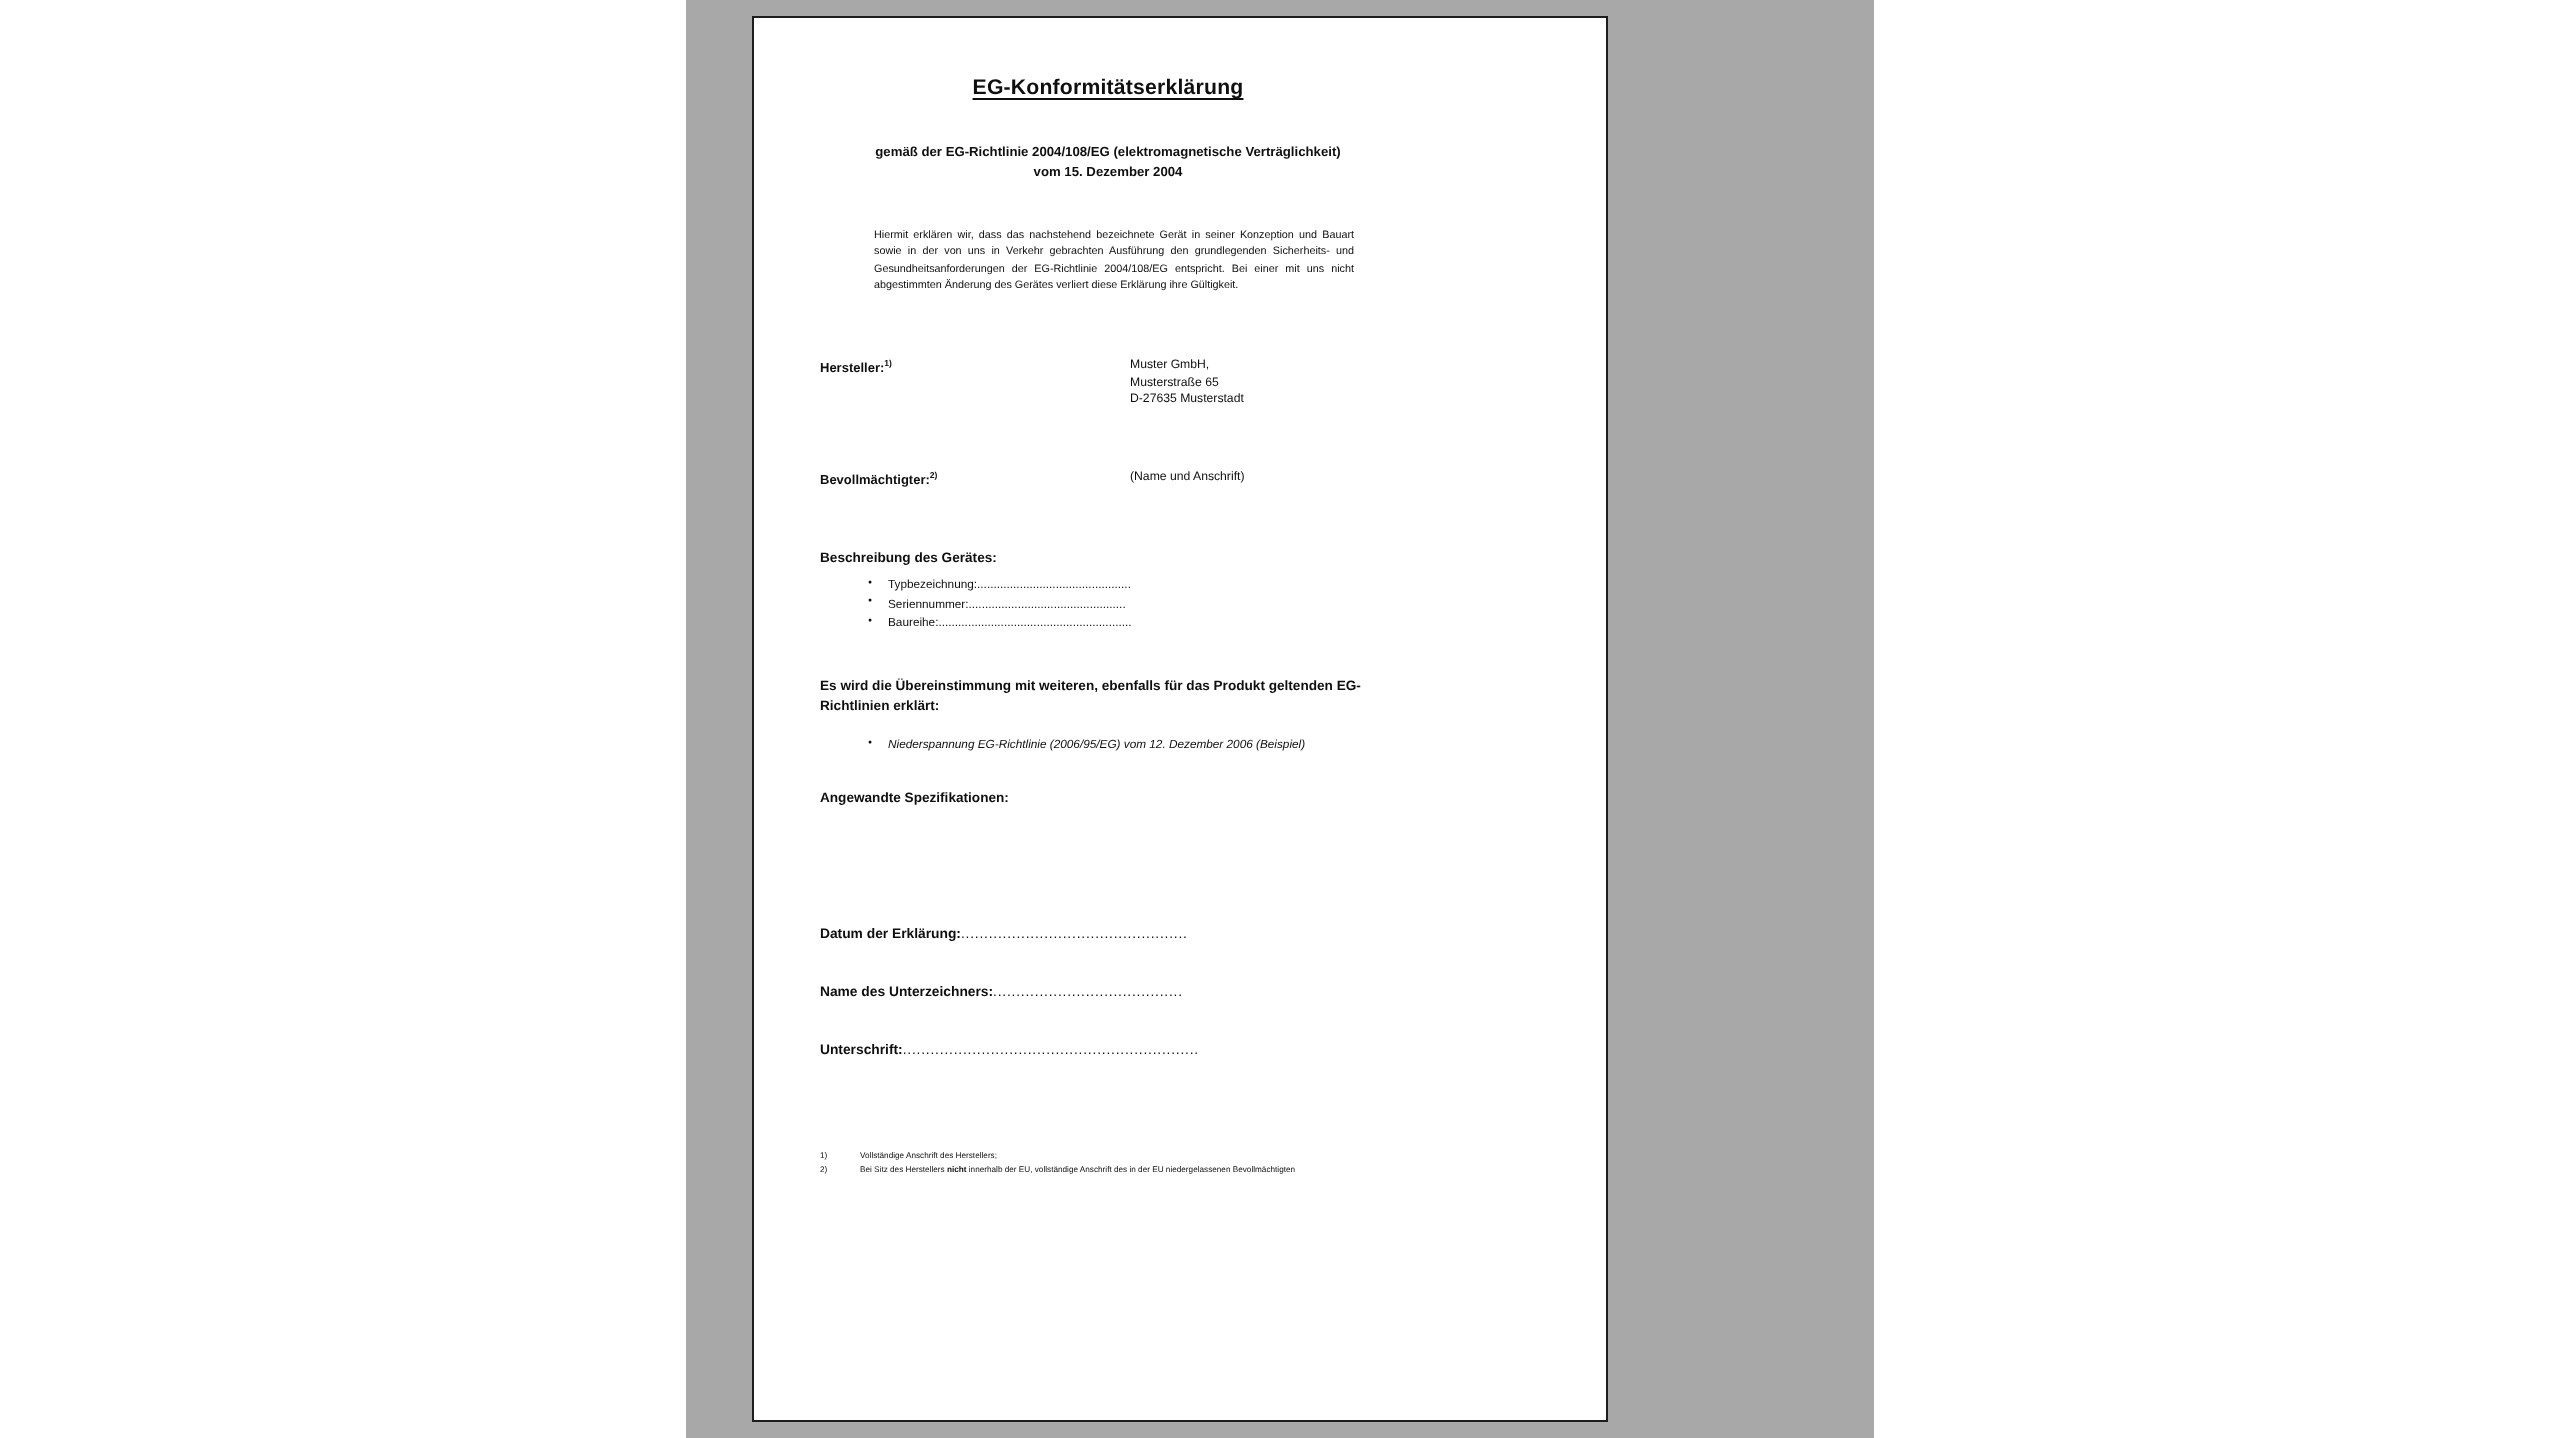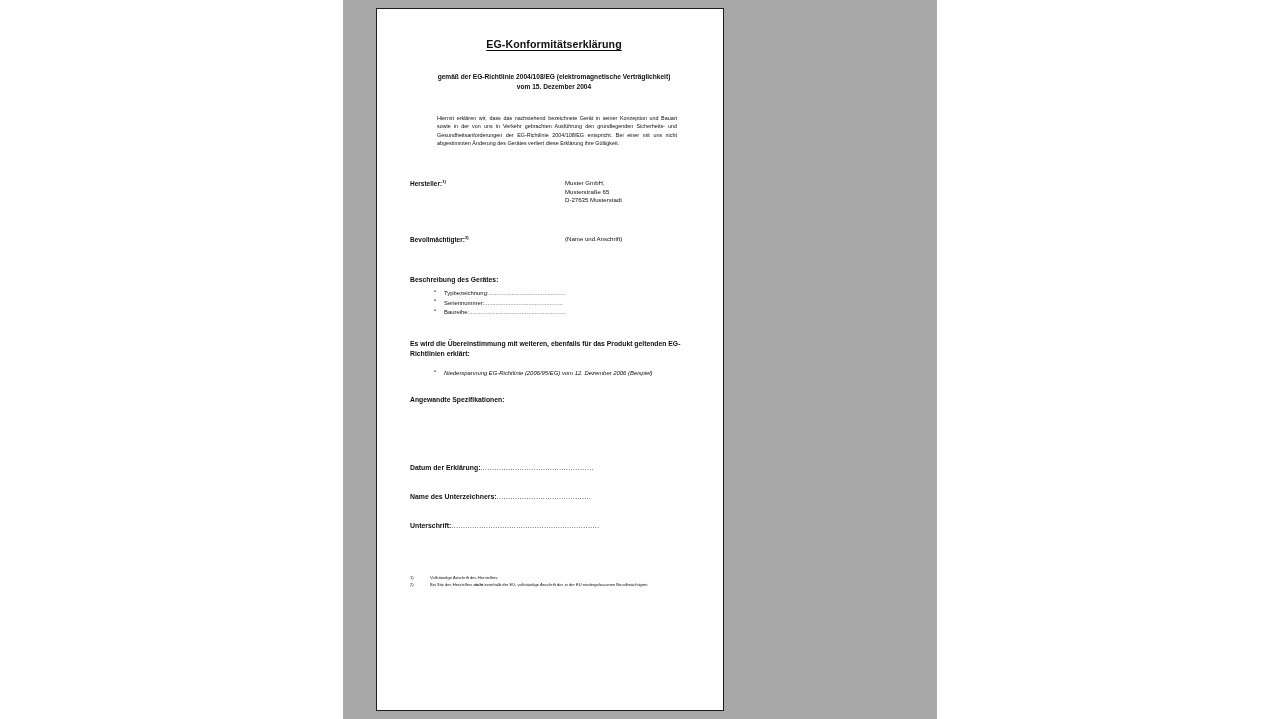--- a/index.html
+++ b/index.html
@@ -27,21 +27,21 @@
     background: #ffffff;
   }
   .side-pane.left  { left: 0;   width: 343px; }
   .side-pane.right { left: 937px; width: 343px; }
 
   
   #page {
     position: absolute;
     left: 376px;
     top: 8px;
-    width: 348px;
+    width: 428px;
     height: 703px;
     background: #ffffff;
     border: 1px solid #1d1d1d;
     box-sizing: border-box;
     overflow: hidden;
     text-decoration: underline;
   }
 
   
   .doc {

